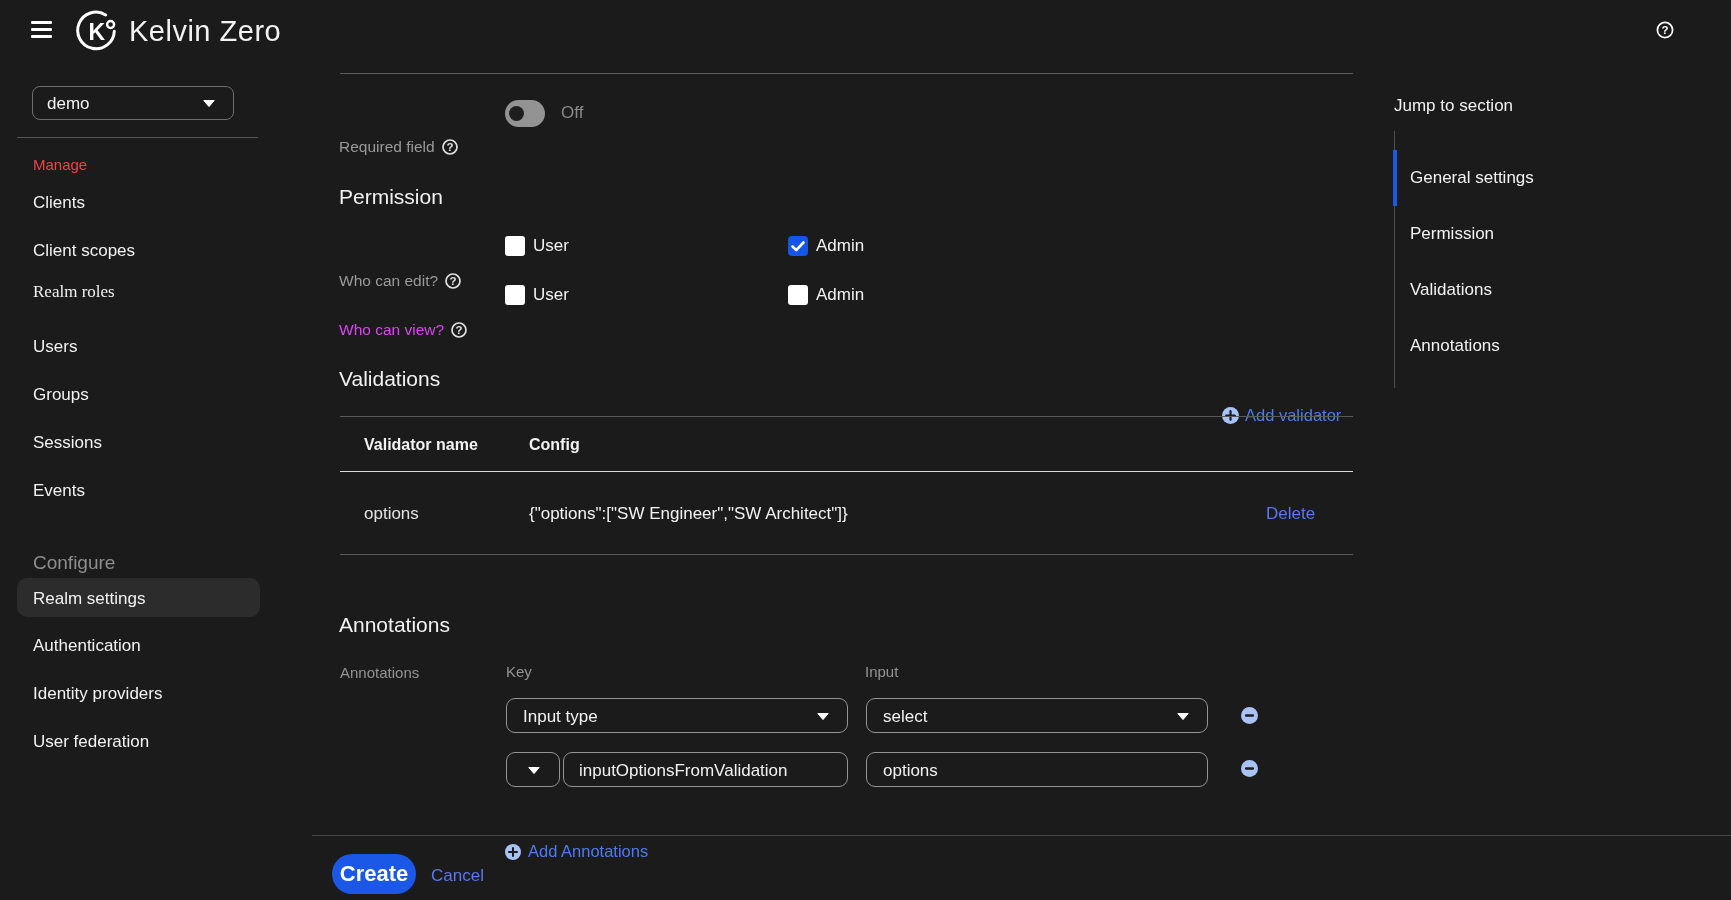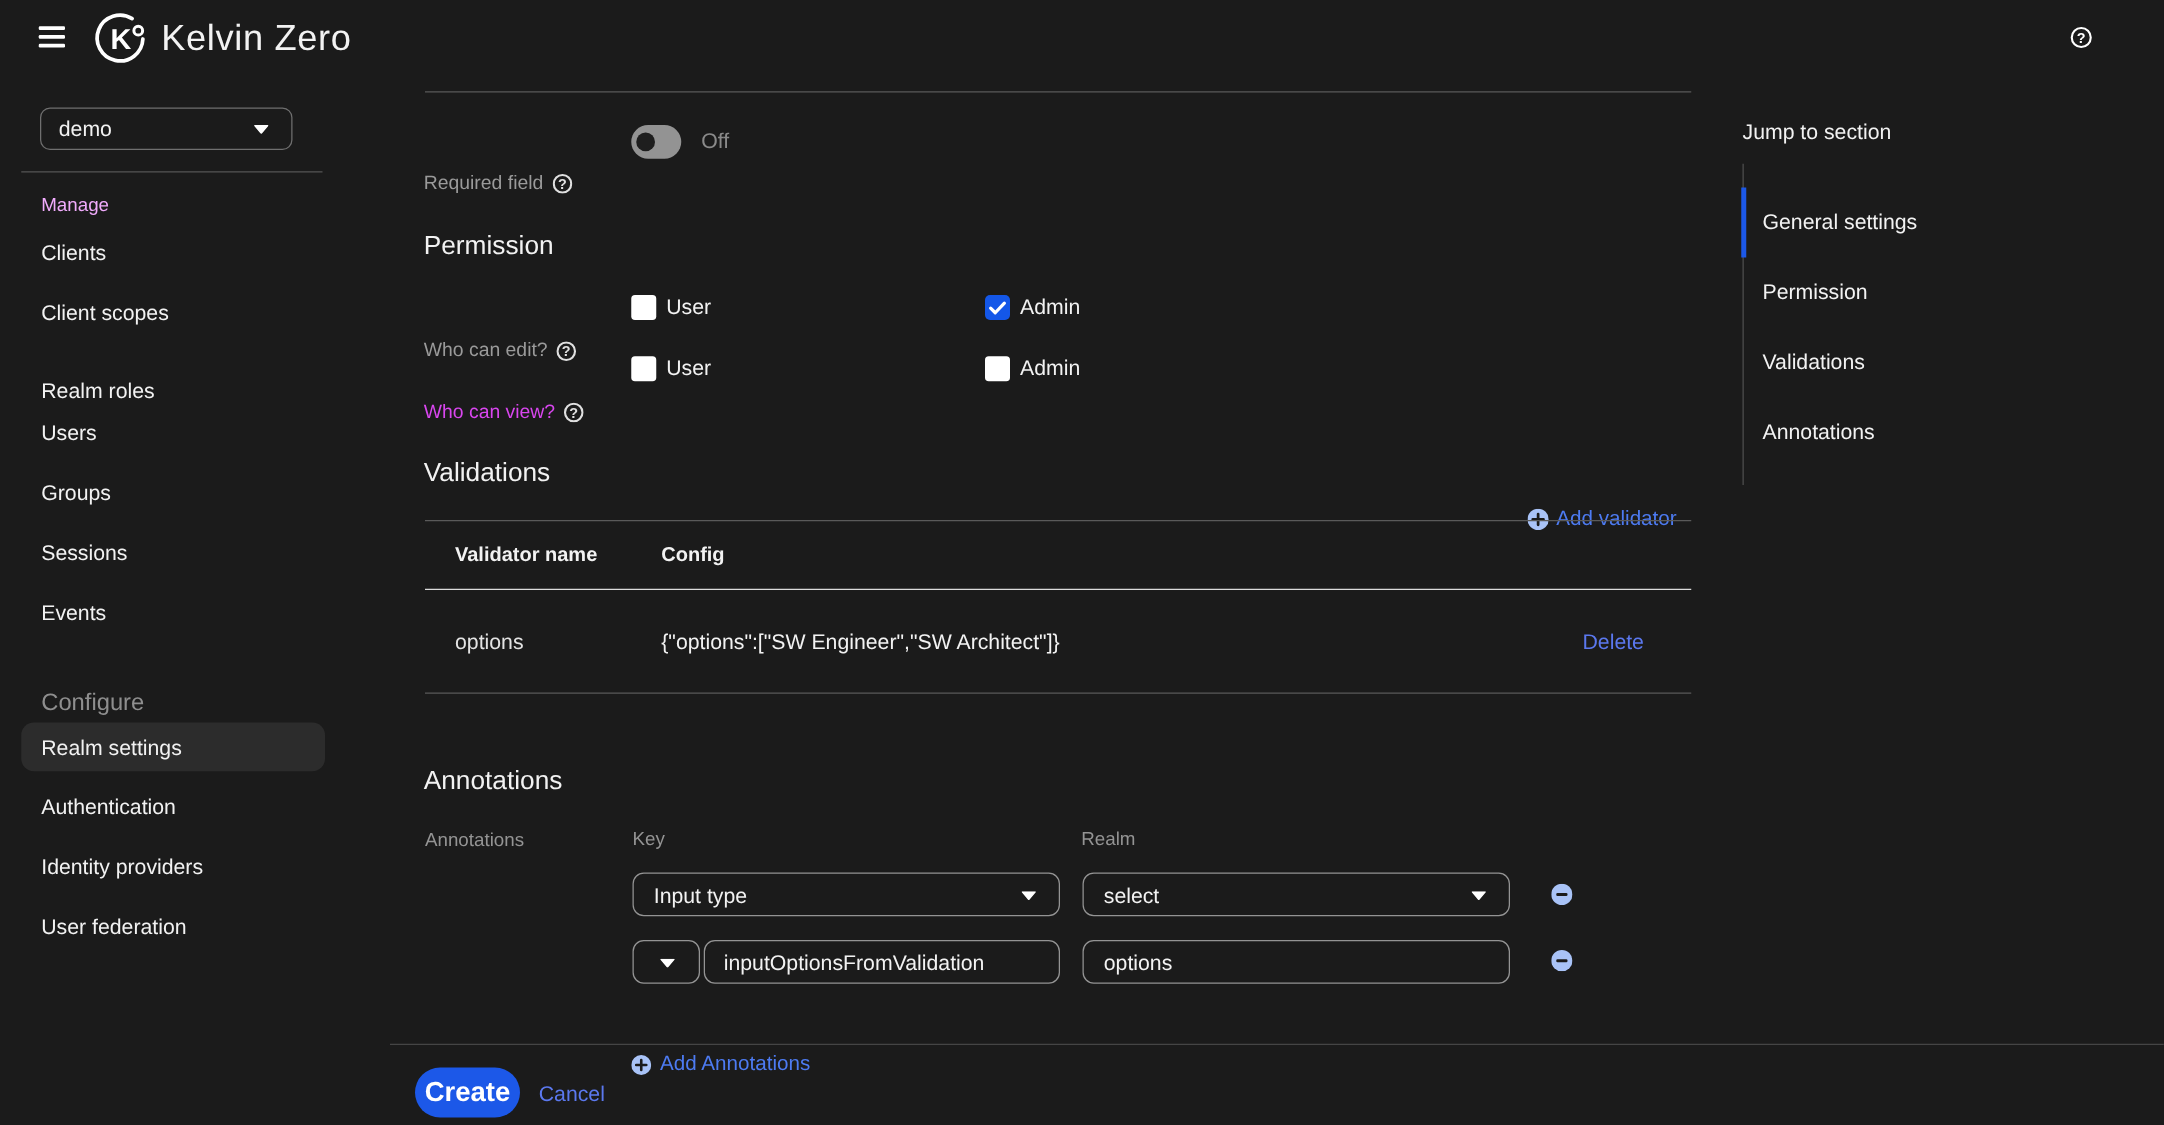--- a/index.html
+++ b/index.html
@@ -36,25 +36,25 @@
 
 <div class="abs" style="left:32px; top:86px; width:202px; height:34px; border:1px solid #6f6f6f; border-radius:8px;">
   <span class="abs white t17" style="left:14px; top:7px;">demo</span>
   <svg class="abs" style="right:18px; top:13px;" width="12" height="7" viewBox="0 0 12 7">
       <path d="M0.8 0.5 L11.2 0.5 L6 6.6 Z" fill="#fff" stroke="#fff" stroke-width="1" stroke-linejoin="round"></path>
     </svg>
 </div>
 
 <div class="hline" style="left:17px; top:137px; width:241px;"></div>
 
-<div class="abs" style="left:33px; top:156px; font-size:15px; color:#f0abfc;">Manage</div>
+<div class="abs" style="left:33px; top:156px; font-size:15px; color:#ef4444;">Manage</div>
 
 <div class="abs white t17" style="left:33px; top:193px;">Clients</div>
 <div class="abs white t17" style="left:33px; top:241px;">Client scopes</div>
-<div class="abs white t17" style="left:33px; top:303px;">Realm roles</div>
+<div class="abs white t17" style="left:33px; top:282px;font-family:Liberation Serif, serif;">Realm roles</div>
 <div class="abs white t17" style="left:33px; top:337px;">Users</div>
 <div class="abs white t17" style="left:33px; top:385px;">Groups</div>
 <div class="abs white t17" style="left:33px; top:433px;">Sessions</div>
 <div class="abs white t17" style="left:33px; top:481px;">Events</div>
 
 <div class="abs" style="left:33px; top:552px; font-size:19px; color:#8e8e8e;">Configure</div>
 
 <div class="abs" style="left:17px; top:578px; width:243px; height:39px; background:#2c2c2c; border-radius:10px;"></div>
 <div class="abs white t17" style="left:33px; top:589px;">Realm settings</div>
 <div class="abs white t17" style="left:33px; top:636px;">Authentication</div>
@@ -119,21 +119,21 @@
 <div class="abs white" style="left:529px; top:436px; font-size:16px; font-weight:700;">Config</div>
 <div class="hline" style="left:340px; top:471px; width:1013px; background:#dcdcdc;"></div>
 <div class="abs" style="left:364px; top:504px; font-size:17px; color:#e3e3e3;">options</div>
 <div class="abs white t17" style="left:529px; top:504px;">{"options":["SW Engineer","SW Architect"]}</div>
 <div class="abs t17" style="left:1266px; top:504px; color:#5b78ee;">Delete</div>
 <div class="hline" style="left:340px; top:554px; width:1013px; background:#5a5a5a;"></div>
 
 <div class="abs white" style="left:339px; top:613px; font-size:21px;">Annotations</div>
 <div class="abs lbl" style="left:340px; top:664px;">Annotations</div>
 <div class="abs lbl" style="left:506px; top:663px;">Key</div>
-<div class="abs lbl" style="left:865px; top:663px;">Realm</div>
+<div class="abs lbl" style="left:865px; top:663px;">Input</div>
 
 <div class="abs" style="left:506px; top:698px; width:342px; height:35px; border:1px solid #949494; border-radius:9px;">
   <span class="abs white t17" style="left:16px; top:8px;">Input type</span>
   <svg class="abs" style="right:18px; top:14px;" width="12" height="7" viewBox="0 0 12 7">
       <path d="M0.8 0.5 L11.2 0.5 L6 6.6 Z" fill="#fff" stroke="#fff" stroke-width="1" stroke-linejoin="round"></path>
     </svg>
 </div>
 <div class="abs" style="left:866px; top:698px; width:342px; height:35px; border:1px solid #949494; border-radius:9px;">
   <span class="abs white t17" style="left:16px; top:8px;">select</span>
   <svg class="abs" style="right:18px; top:14px;" width="12" height="7" viewBox="0 0 12 7">

